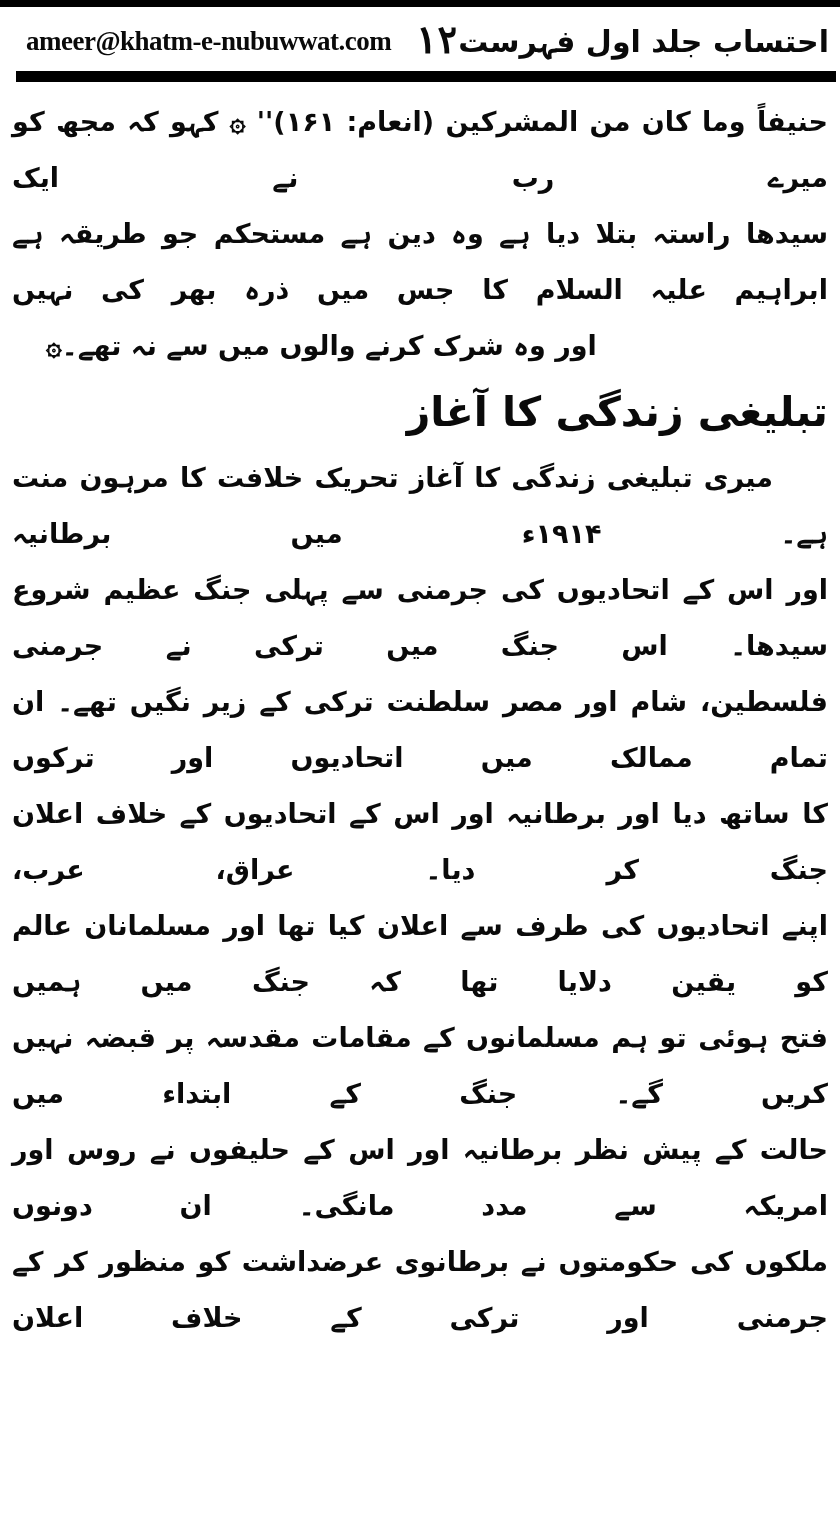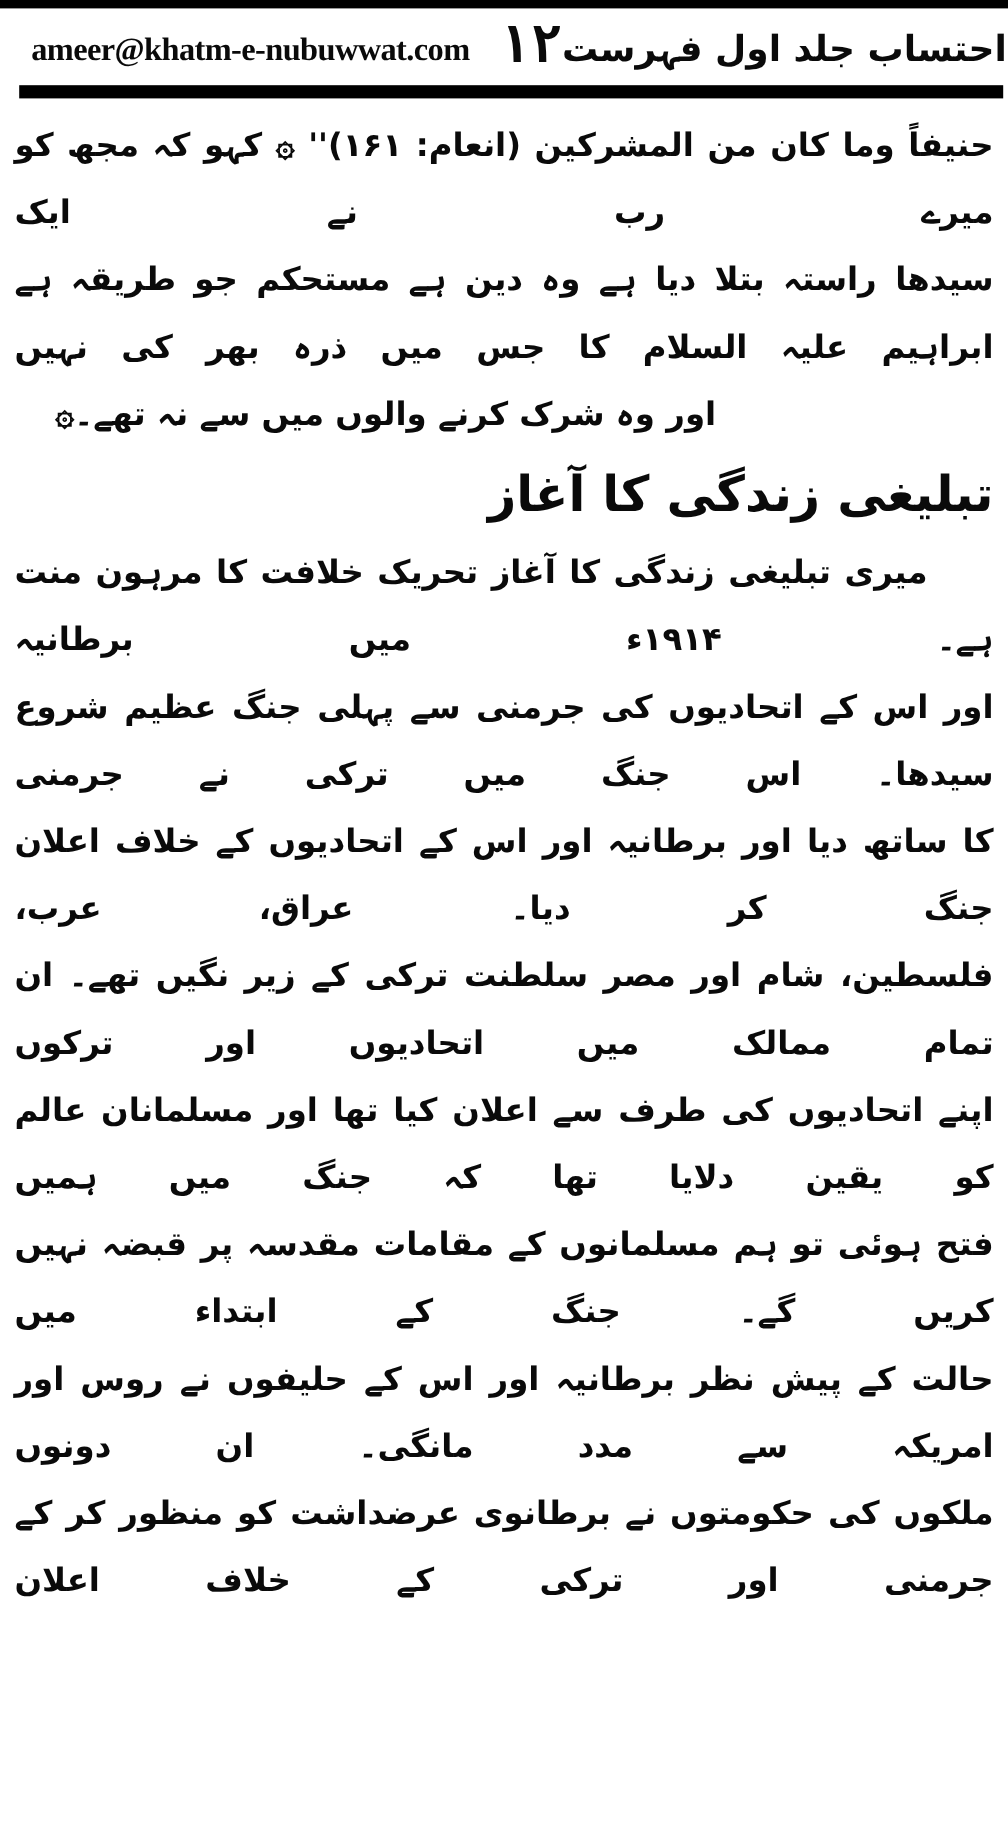--- a/index.html
+++ b/index.html
@@ -16,22 +16,22 @@
   .header{
     display:flex;align-items:center;
     padding:9px 11px 3px 26px;height:50px;
   }
   .email{
     font-family:"Liberation Serif",serif;
     font-weight:bold;font-size:27px;letter-spacing:-0.5px;
     white-space:nowrap;
   }
   .pagenum-top{
-    font-family:Liberation Mono, monospace;
-    font-weight:bold;font-size:44px;
+    font-family:Liberation Serif, serif;
+    font-weight:bold;font-size:36px;
     margin-left:24px;line-height:1;
   }
   .htitle{
     margin-left:auto;
     direction:rtl;
     font-weight:bold;font-size:30px;
     white-space:nowrap;
   }
   .rule{height:11px;background:#000;margin:2px 4px 0 16px;}
   #content{
@@ -73,22 +73,22 @@
 <main id="content">
     <div class="para">
       <div class="line full">حنیفاً وما کان من المشرکین (انعام: ۱۶۱)'' ۞ کہو کہ مجھ کو میرے رب نے ایک</div>
       <div class="line full">سیدھا راستہ بتلا دیا ہے وہ دین ہے مستحکم جو طریقہ ہے ابراہیم علیہ السلام کا جس میں ذرہ بھر کی نہیں</div>
       <div class="line left">اور وہ شرک کرنے والوں میں سے نہ تھے۔۞</div>
     </div>
     <div class="heading">تبلیغی زندگی کا آغاز</div>
     <div class="para">
       <div class="line indent">میری تبلیغی زندگی کا آغاز تحریک خلافت کا مرہون منت ہے۔ ۱۹۱۴ء میں برطانیہ</div>
       <div class="line full">اور اس کے اتحادیوں کی جرمنی سے پہلی جنگ عظیم شروع سیدھا۔ اس جنگ میں ترکی نے جرمنی</div>
+      <div class="line full">فلسطین، شام اور مصر سلطنت ترکی کے زیر نگیں تھے۔ ان تمام ممالک میں اتحادیوں اور ترکوں</div>
       <div class="line full">کا ساتھ دیا اور برطانیہ اور اس کے اتحادیوں کے خلاف اعلان جنگ کر دیا۔ عراق، عرب،</div>
-      <div class="line full">فلسطین، شام اور مصر سلطنت ترکی کے زیر نگیں تھے۔ ان تمام ممالک میں اتحادیوں اور ترکوں</div>
       <div class="line full">اپنے اتحادیوں کی طرف سے اعلان کیا تھا اور مسلمانان عالم کو یقین دلایا تھا کہ جنگ میں ہمیں</div>
       <div class="line full">فتح ہوئی تو ہم مسلمانوں کے مقامات مقدسہ پر قبضہ نہیں کریں گے۔ جنگ کے ابتداء میں</div>
     </div>
     <div class="para">
       <div class="line full">حالت کے پیش نظر برطانیہ اور اس کے حلیفوں نے روس اور امریکہ سے مدد مانگی۔ ان دونوں</div>
       <div class="line full">ملکوں کی حکومتوں نے برطانوی عرضداشت کو منظور کر کے جرمنی اور ترکی کے خلاف اعلان</div>
     </div>
   </main>
 
 </body></html>

